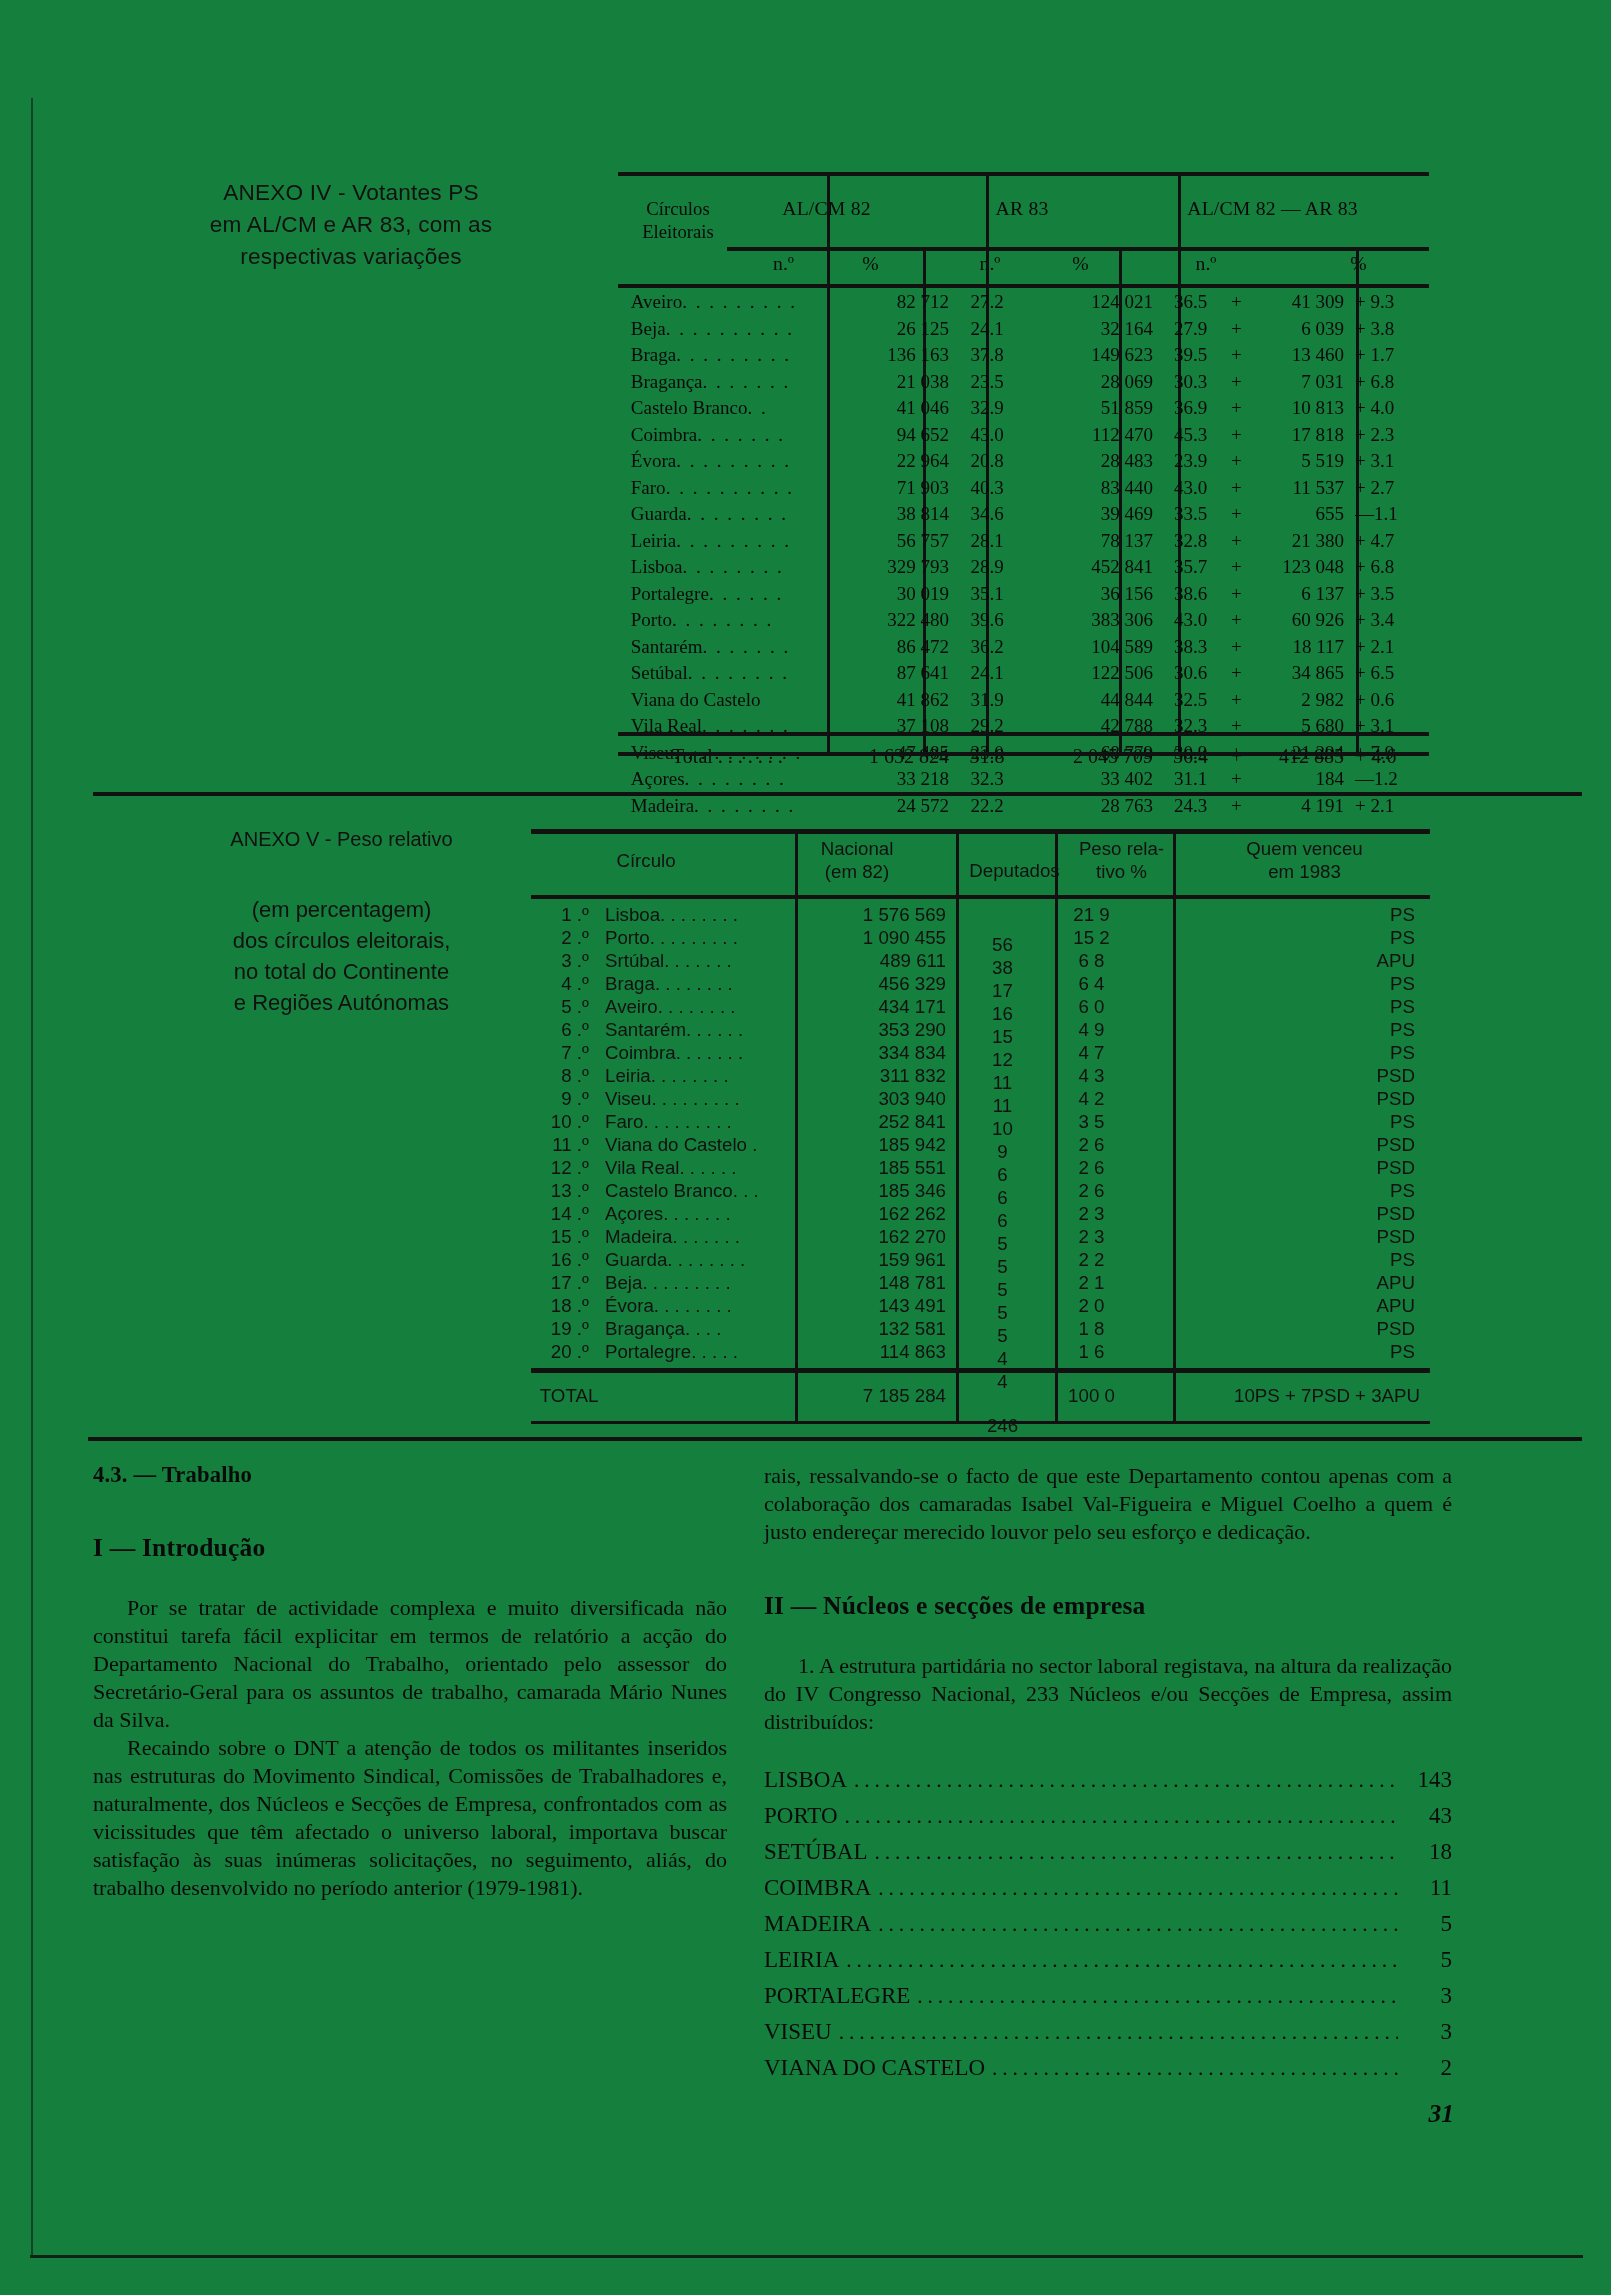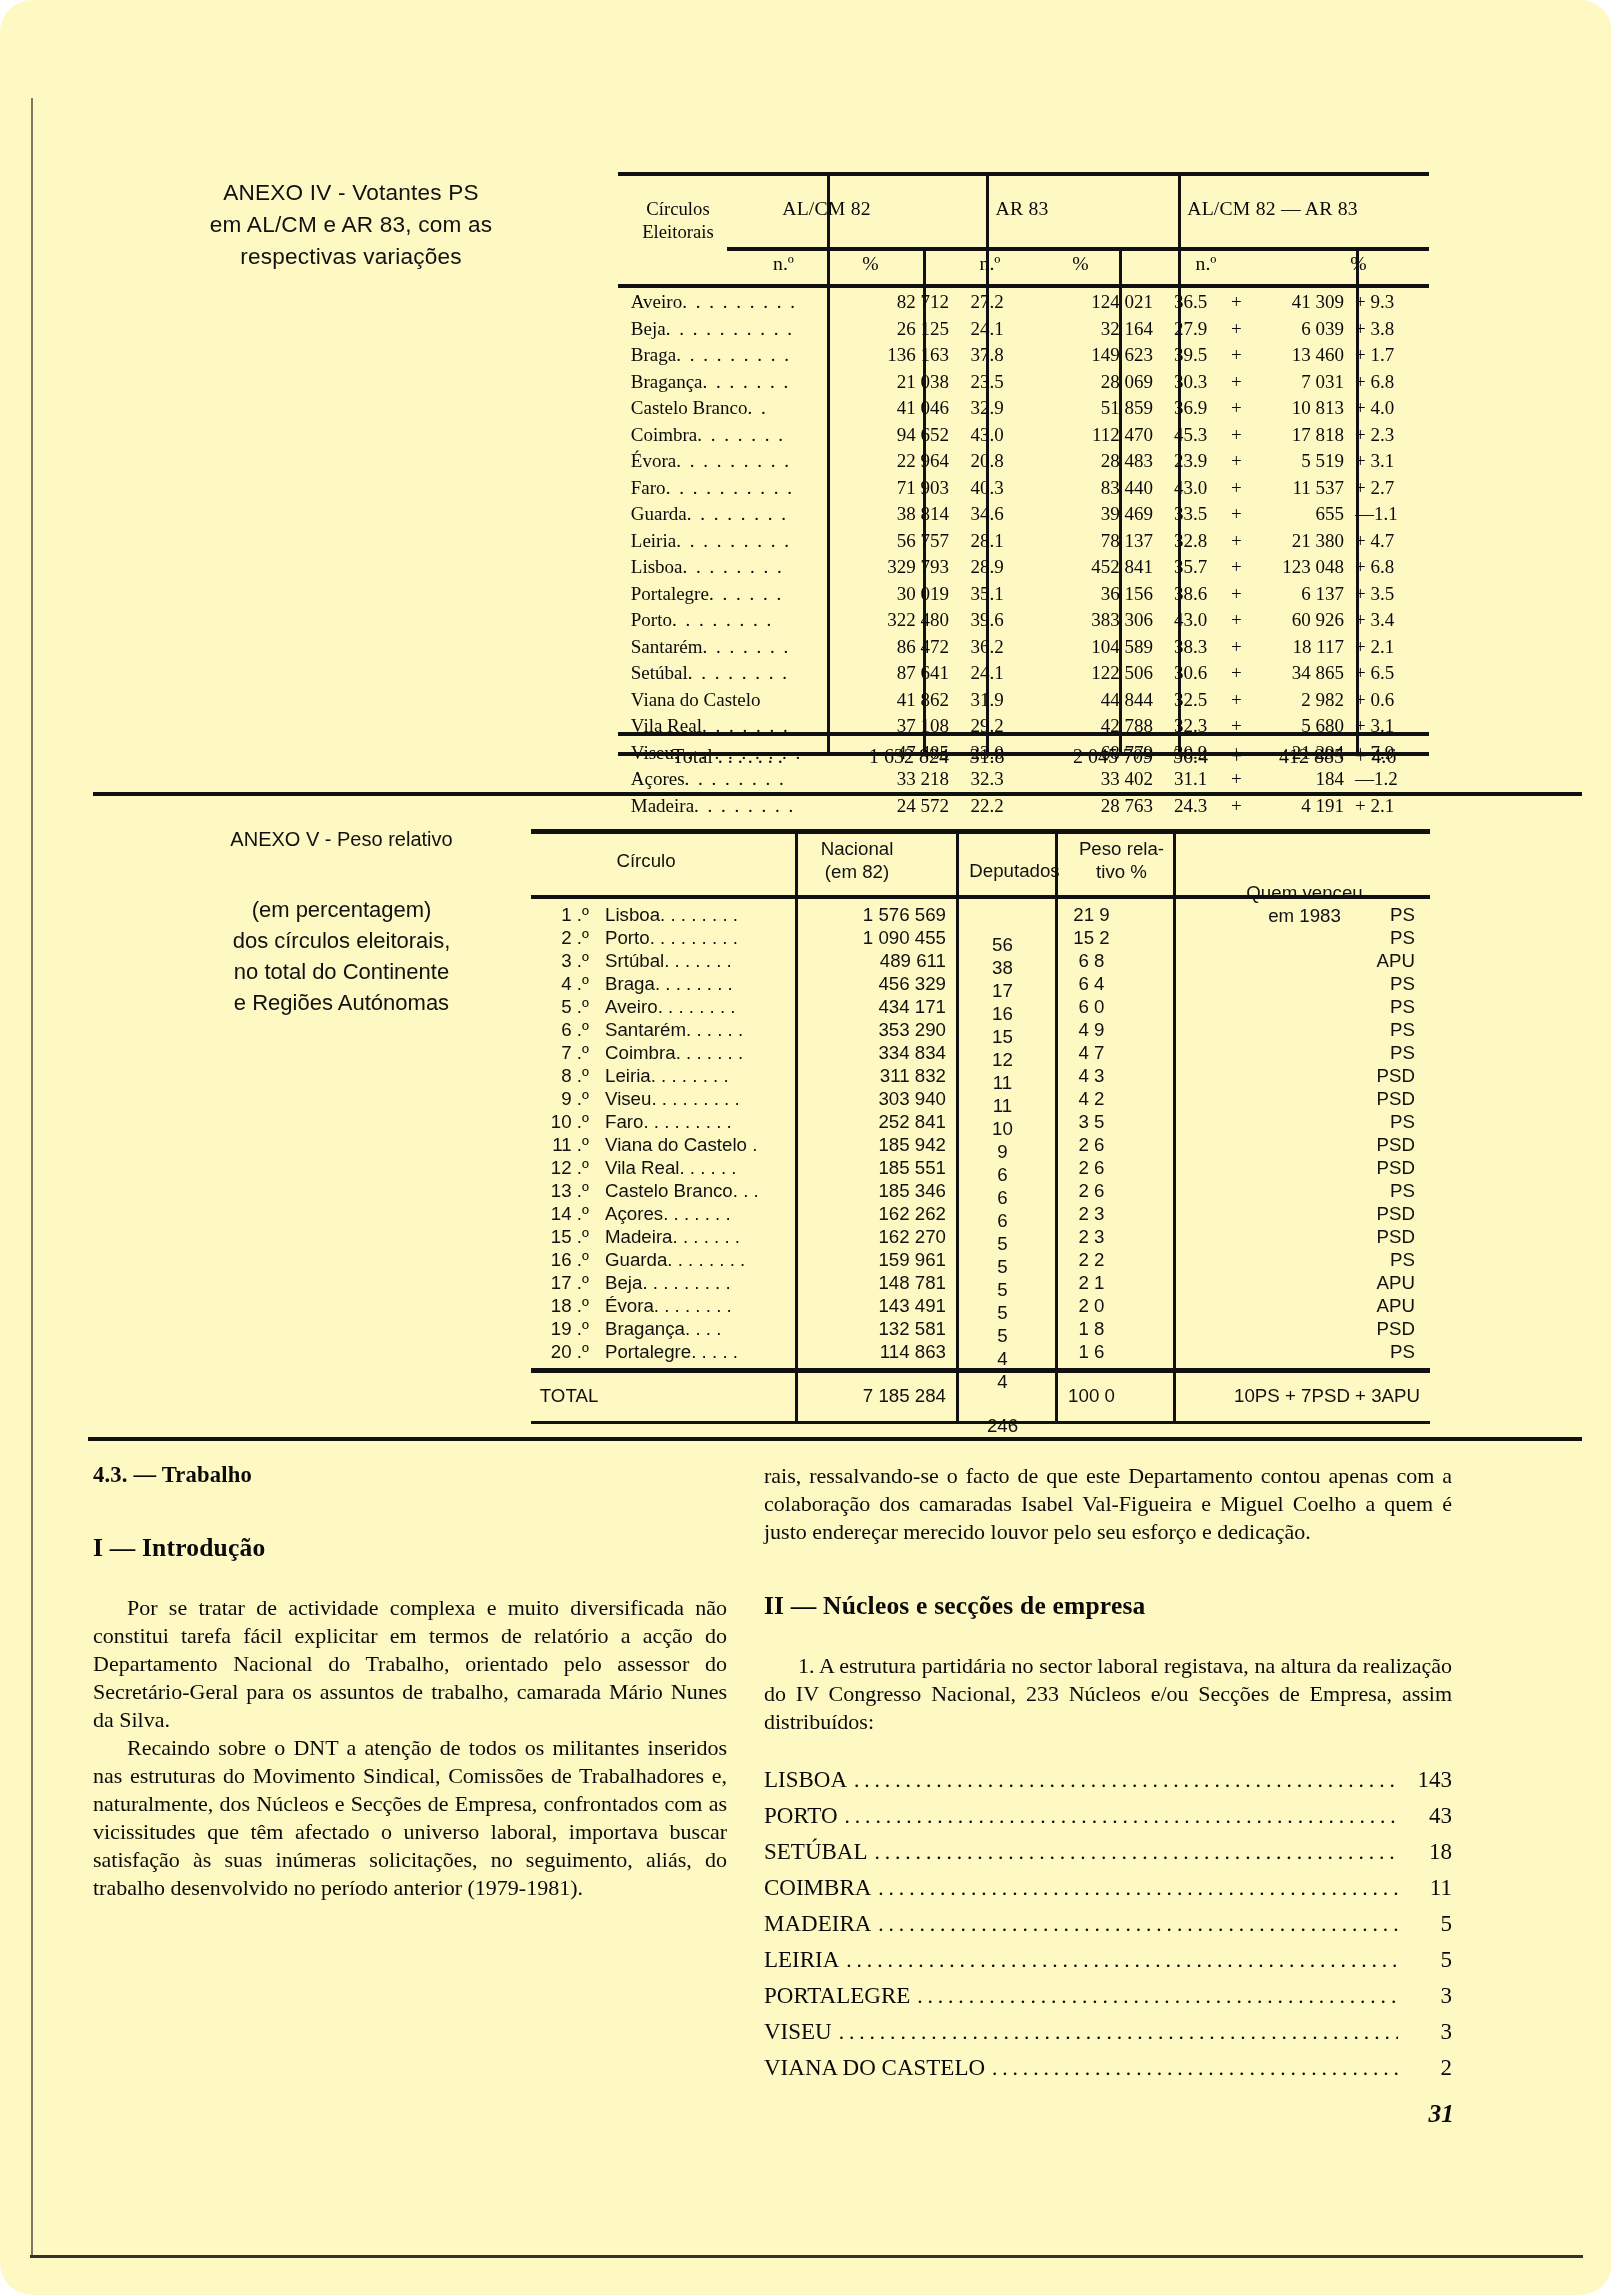--- a/index.html
+++ b/index.html
@@ -14,22 +14,21 @@
     color: #0a0a0a;
     position: relative;
     overflow: hidden;
   }
 
   
   .page {
     position: absolute;
     left: 0; top: 0;
     width: 1612px; height: 2295px;
-    background: #fef9c3;
-    border-radius: 32px;
+    background: #15803d;
   }
   .page-border-bottom {
     position: absolute;
     left: 29.5px; top: 2255px;
     width: 1553px; height: 3.4px;
     background: #111;
     opacity: .85;
   }
   .page-border-left {
     position: absolute;
@@ -601,21 +600,21 @@
   <div class="t5-hdr" style="left:565px; top:850px; width:162px;">Círculo</div>
   <div class="t5-hdr" style="left:798px; top:838px; width:118px;">
     <div>Nacional</div>
     <div>(em 82)</div>
   </div>
   <div class="t5-hdr" style="left:958px; top:860px; width:113px;">Deputados</div>
   <div class="t5-hdr" style="left:1071px; top:838px; width:101px;">
     <div>Peso rela-</div>
     <div>tivo %</div>
   </div>
-  <div class="t5-hdr" style="left:1189px; top:838px; width:231px;margin-top:44px;">
+  <div class="t5-hdr" style="left:1189px; top:838px; width:231px;">
     <div>Quem venceu</div>
     <div>em 1983</div>
   </div>
 
   <div class="t5-hdr-rule"></div>
 
   <div class="t5-v" style="left:795px; top:833px; height:590px;"></div>
   <div class="t5-v" style="left:956px; top:833px; height:590px;"></div>
   <div class="t5-v" style="left:1055px; top:833px; height:590px;"></div>
   <div class="t5-v" style="left:1173px; top:833px; height:590px;"></div>

